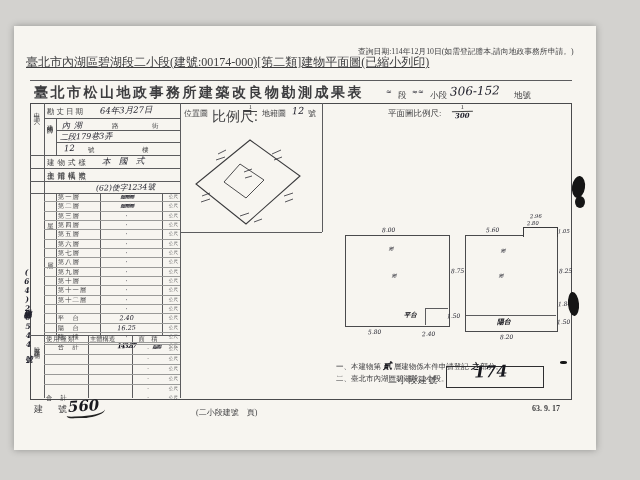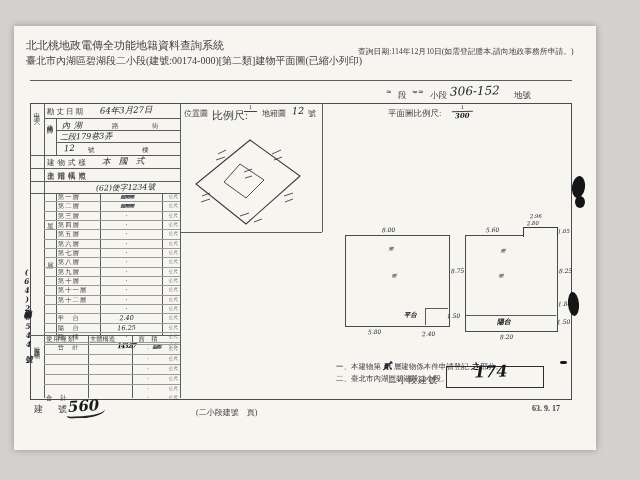--- a/index.html
+++ b/index.html
@@ -35,25 +35,25 @@
   .frac{display:inline-flex;flex-direction:column;align-items:center;vertical-align:middle;line-height:1;}
   .frac .den{border-top:1px solid #444;padding:0 3px;}
   .blob{position:absolute;background:#151515;border-radius:50%;}
 </style>
 </head>
 <body>
 
 <div id="canvas">
   <div id="sheet"></div>
 
-  <div class="abs printed" style="left:26px;top:38px;font-size:11px;">北北桃地政電傳全功能地籍資料查詢系統</div>
-  <div class="abs printed" style="left:26px;top:54px;font-size:10px;">臺北市內湖區碧湖段二小段(建號:00174-000)[第二類]建物平面圖(已縮小列印)</div>
+  <div class="abs printed" style="left:26px;top:54px;font-size:12px;text-decoration:underline;">臺北市內湖區碧湖段二小段(建號:00174-000)[第二類]建物平面圖(已縮小列印)</div>
   <div class="abs printed" style="left:358px;top:46px;font-size:7.8px;">查詢日期:114年12月10日(如需登記謄本,請向地政事務所申請。)</div>
 
   <div class="hl" style="left:30px;top:80px;width:542px;"></div>
+  <div class="abs printed" style="left:34px;top:84px;font-size:14px;font-weight:bold;letter-spacing:2.5px;">臺北市松山地政事務所建築改良物勘測成果表</div>
 
   <div class="abs hand" style="left:386px;top:88px;font-size:7px;">≈</div>
   <div class="abs printed" style="left:398px;top:90px;font-size:8.5px;">段</div>
   <div class="abs hand" style="left:412px;top:88px;font-size:7px;">≈≈</div>
   <div class="abs printed" style="left:430px;top:90px;font-size:8.5px;">小段</div>
   <div class="abs hand" style="left:450px;top:84px;font-size:12px;">306-152</div>
   <div class="abs printed" style="left:514px;top:90px;font-size:8.5px;">地號</div>
 
   <div class="box" style="left:30px;top:103px;width:540px;height:295px;"></div>
 
@@ -285,21 +285,21 @@
       </div>
     <div class="arow">
       <span class="ac1 printed">合　計</span>
       <span class="ac2"></span>
       <span class="ac3 printed">·</span>
       <span class="ac4 printed">公尺</span>
     </div>
   </div>
 
   <div class="abs printed" style="left:184px;top:108px;font-size:8px;">位置圖</div>
-  <div class="abs printed" style="left:212px;top:108px;font-size:11px;">比例尺:</div>
+  <div class="abs printed" style="left:212px;top:108px;font-size:14px;">比例尺:</div>
   <div class="abs frac printed" style="left:244px;top:104px;font-size:6.5px;">
     <span>1</span>
     <span class="den">　</span>
   </div>
   <div class="abs printed" style="left:262px;top:108px;font-size:8px;">地籍圖</div>
   <div class="abs hand" style="left:292px;top:105px;font-size:9.5px;">12</div>
   <div class="abs printed" style="left:308px;top:108px;font-size:8px;">號</div>
 
   <svg class="abs" style="left:188px;top:132px;" width="120" height="100" viewBox="0 0 120 100">
     <polygon points="62,8 112,44 58,92 8,52" fill="none" stroke="#3a3a3c" stroke-width="1.1"></polygon>

